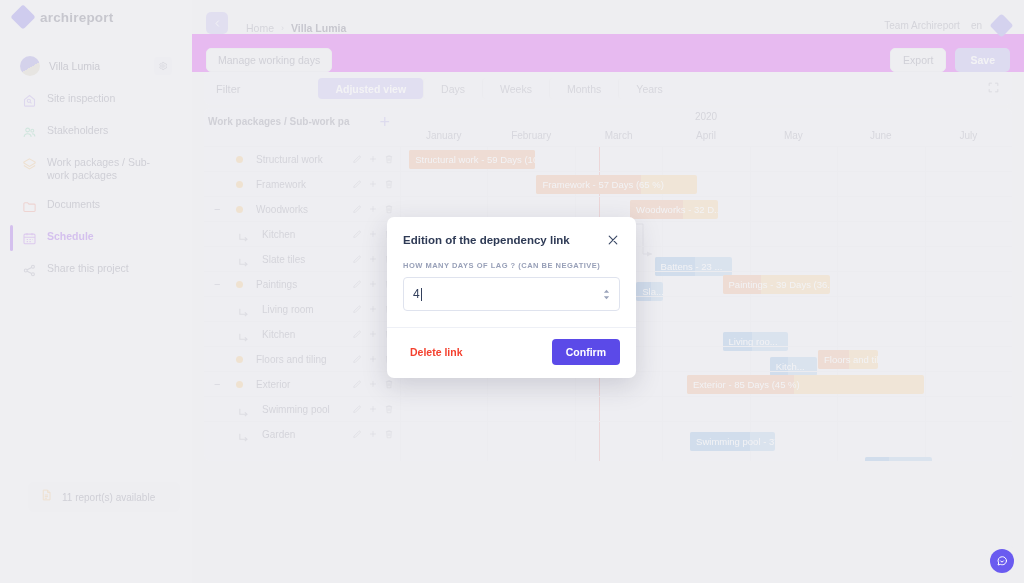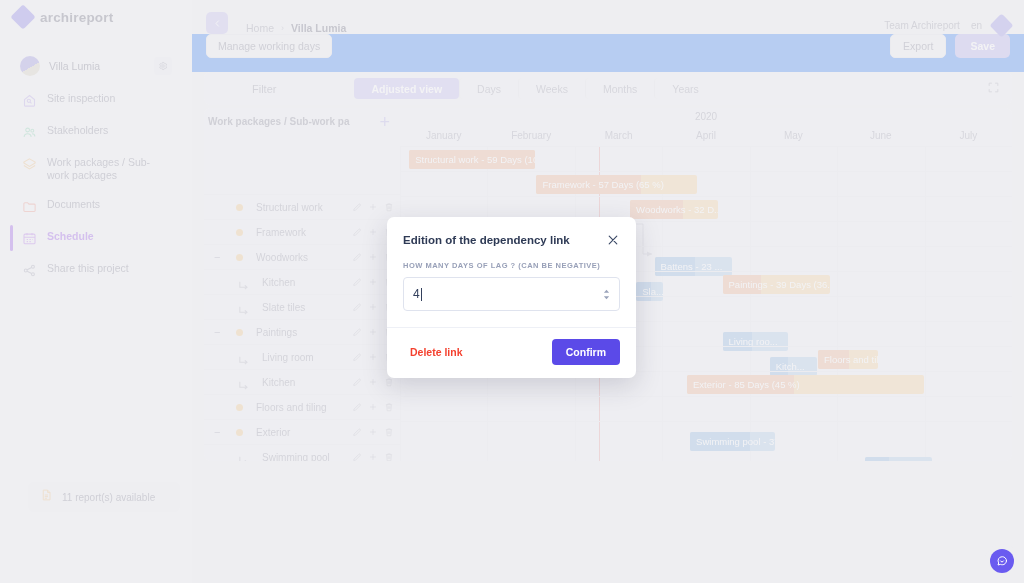--- a/index.html
+++ b/index.html
@@ -83,22 +83,22 @@
   .crumb-sep { font-size: 9px; color: #b4b4c0; }
   .topbar-right { margin-left: auto; display: flex; align-items: center; gap: 11px; }
   .team-name { font-size: 10px; color: #9a9aa8; }
   .lang { font-size: 10px; color: #9a9aa8; }
   .avatar-diamond {
     width: 17px; height: 17px; background: #9b93e8; transform: rotate(45deg);
     border-radius: 3px;
   }
 
   .actionbar {
-    height: 38px; display: flex; align-items: flex-start; padding: 0 14px;
-    background: #3b82f6;
+    height: 38px; display: flex; align-items: flex-end; padding: 0 14px;
+    background: #d946ef;
   }
   .ghost-btn {
     height: 24px; padding: 0 11px; border-radius: 5px; background: #eeeef2;
     display: flex; align-items: center; font-size: 10.5px; color: #8d8d9c;
     border: 1px solid #e6e6ec;
   }
   .actionbar-right { margin-left: auto; display: flex; align-items: center; gap: 9px; }
   .export-btn {
     height: 24px; padding: 0 12px; border-radius: 5px; background: #efeff3;
     display: flex; align-items: center; font-size: 10.5px; color: #8d8d9c;
@@ -106,21 +106,21 @@
   }
   .save-btn {
     height: 24px; padding: 0 15px; border-radius: 5px; background: #b9b2ef;
     display: flex; align-items: center; font-size: 10.5px; color: #ffffff; font-weight: 600;
   }
 
   .filterbar {
     height: 33px; margin: 0 12px; display: flex; align-items: center;
     background: #f1f1f5; border-radius: 6px; padding: 0 12px;
   }
-  .filter-label { font-size: 11px; color: #9b9baa; margin-left: 36px; }
+  .filter-label { font-size: 11px; color: #9b9baa; }
   .seg-group { display: flex; align-items: center; margin-left: 78px; }
   .seg {
     height: 21px; padding: 0 17px; display: flex; align-items: center;
     font-size: 10.5px; color: #a3a3b2; border-radius: 4px;
     border-left: 1px solid #e6e6ec;
   }
   .seg:first-child { border-left: none; }
   .seg.active { background: #c5bef2; color: #ffffff; font-weight: 600; }
   .expand-icon { margin-left: auto; }
 
@@ -132,21 +132,21 @@
   .wp-head {
     position: absolute; left: 0; top: 0; width: 196px; height: 27px;
     display: flex; align-items: center; padding: 0 10px 0 4px;
   }
   .wp-head-title {
     font-size: 10px; color: #8c8c9c; font-weight: 600; white-space: nowrap;
     overflow: hidden; text-overflow: clip; width: 142px;
   }
   .plus-big { margin-left: auto; font-size: 18px; color: #b8b2ea; line-height: 1; }
 
-  .rows { position: absolute; left: 0; top: 38px; width: 196px; margin-top: 48px; }
+  .rows { position: absolute; left: 0; top: 38px; width: 196px; }
   .task-row {
     height: 25px; display: flex; align-items: center; position: relative;
     border-top: 1px solid #eaeaef;
   }
   .collapse-mark {
     position: absolute; left: 10px; font-size: 11px; color: #a8a8b8; line-height: 1;
   }
   .dot {
     width: 7px; height: 7px; border-radius: 50%; background: #f3c98a;
     position: absolute; left: 32px;

